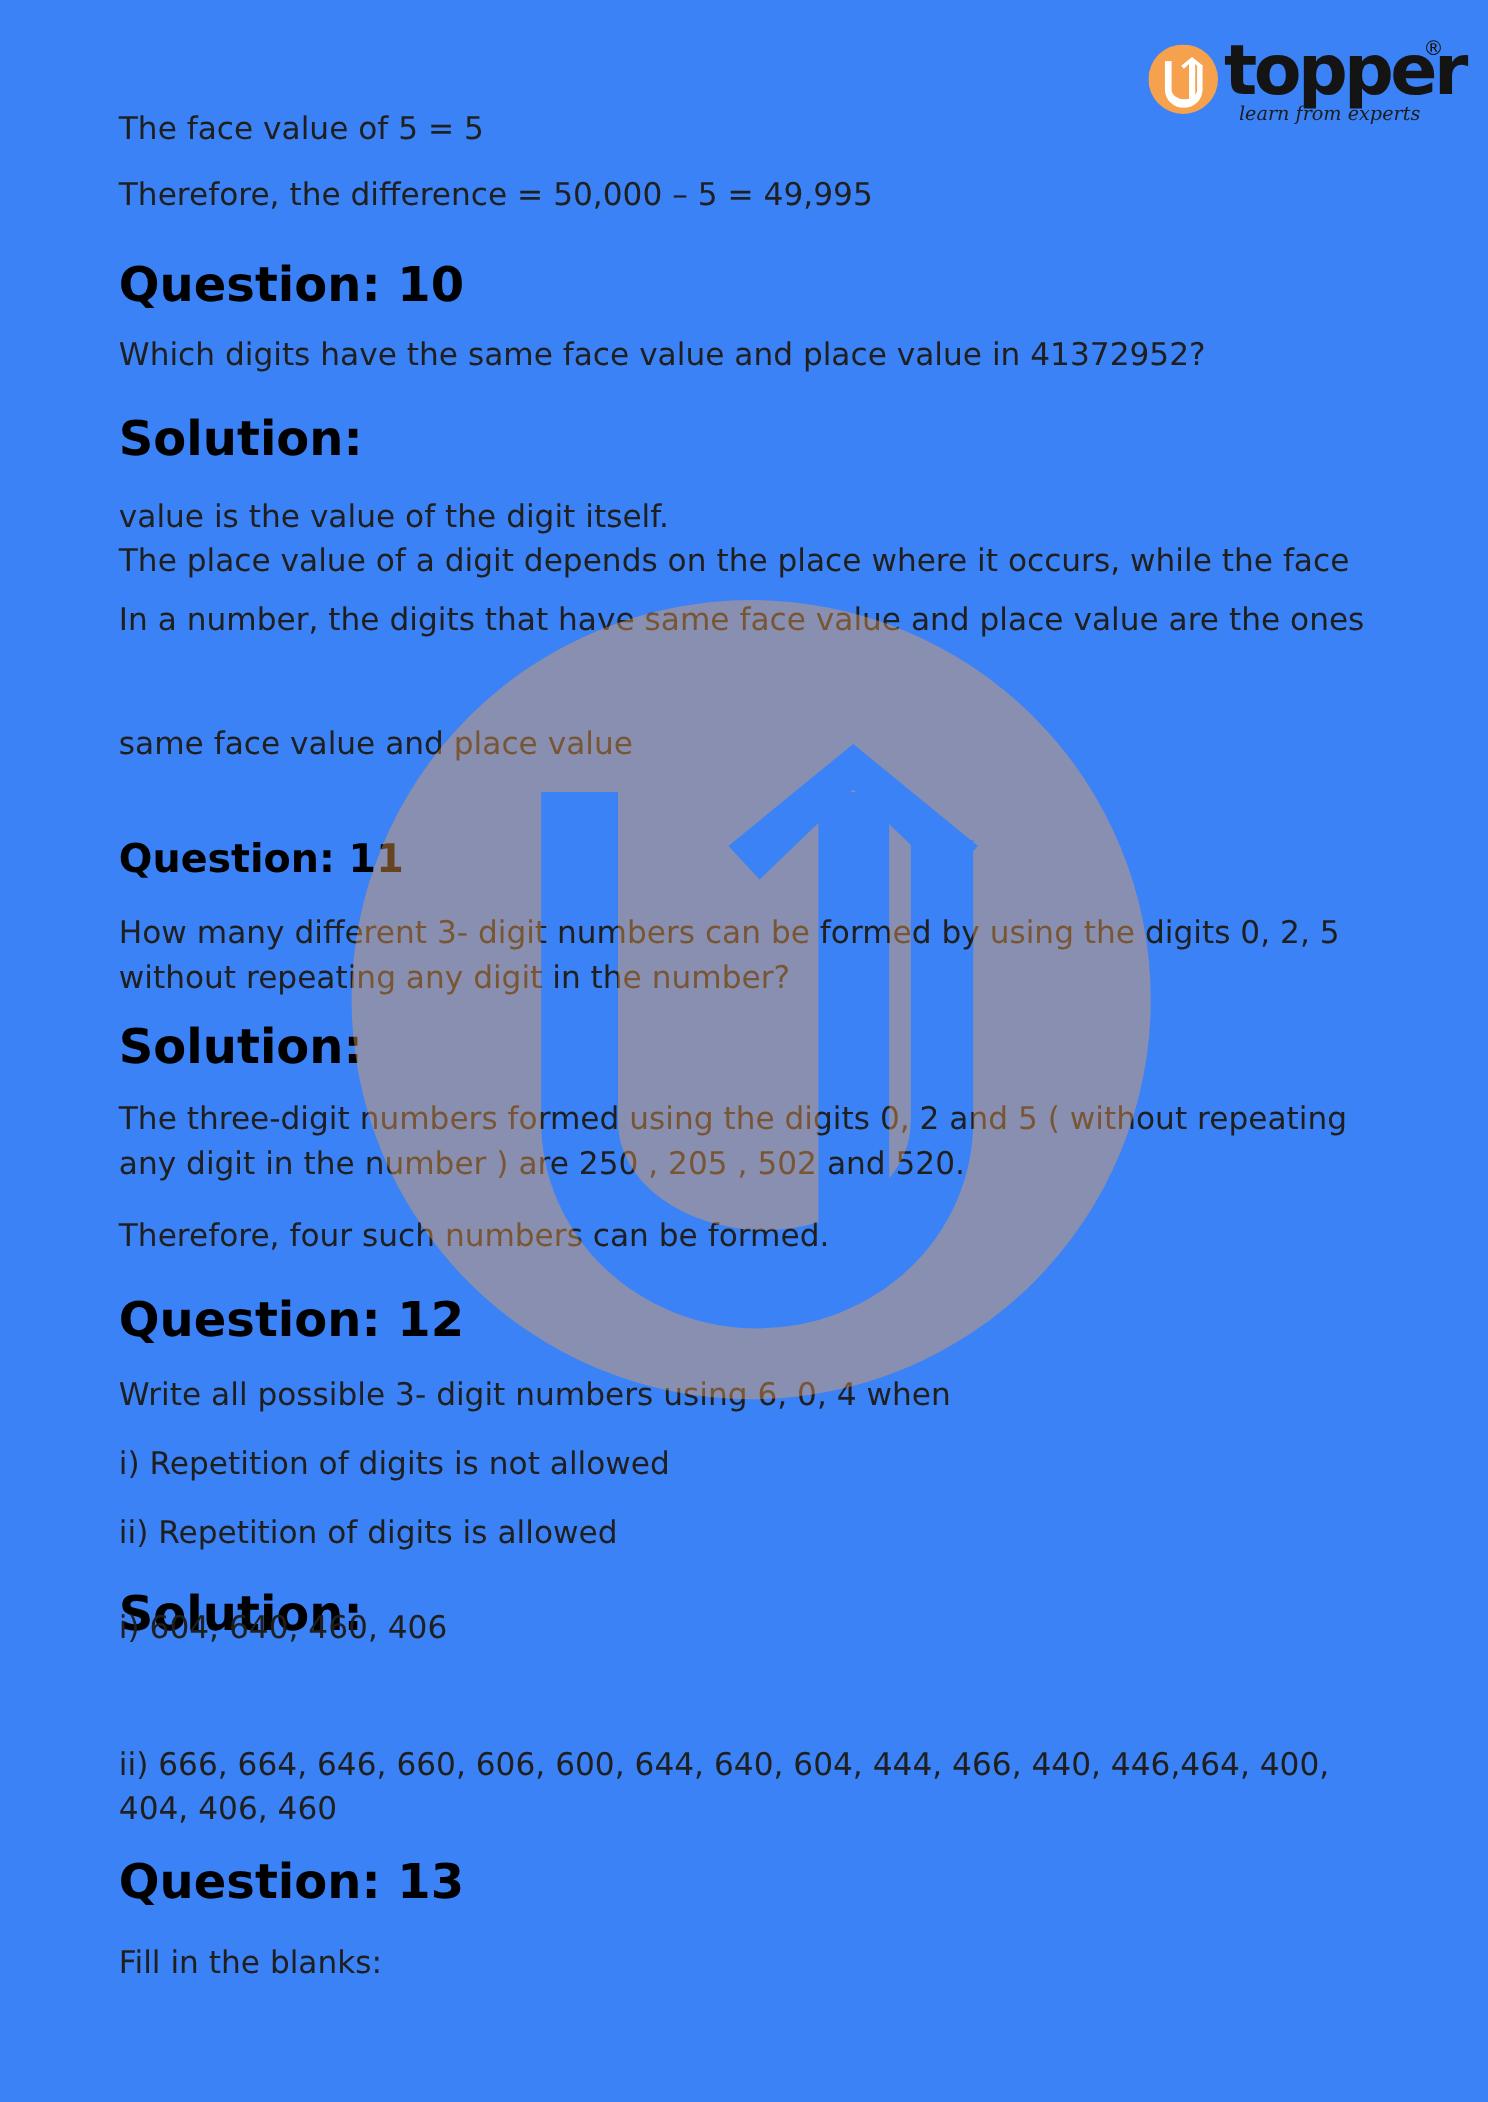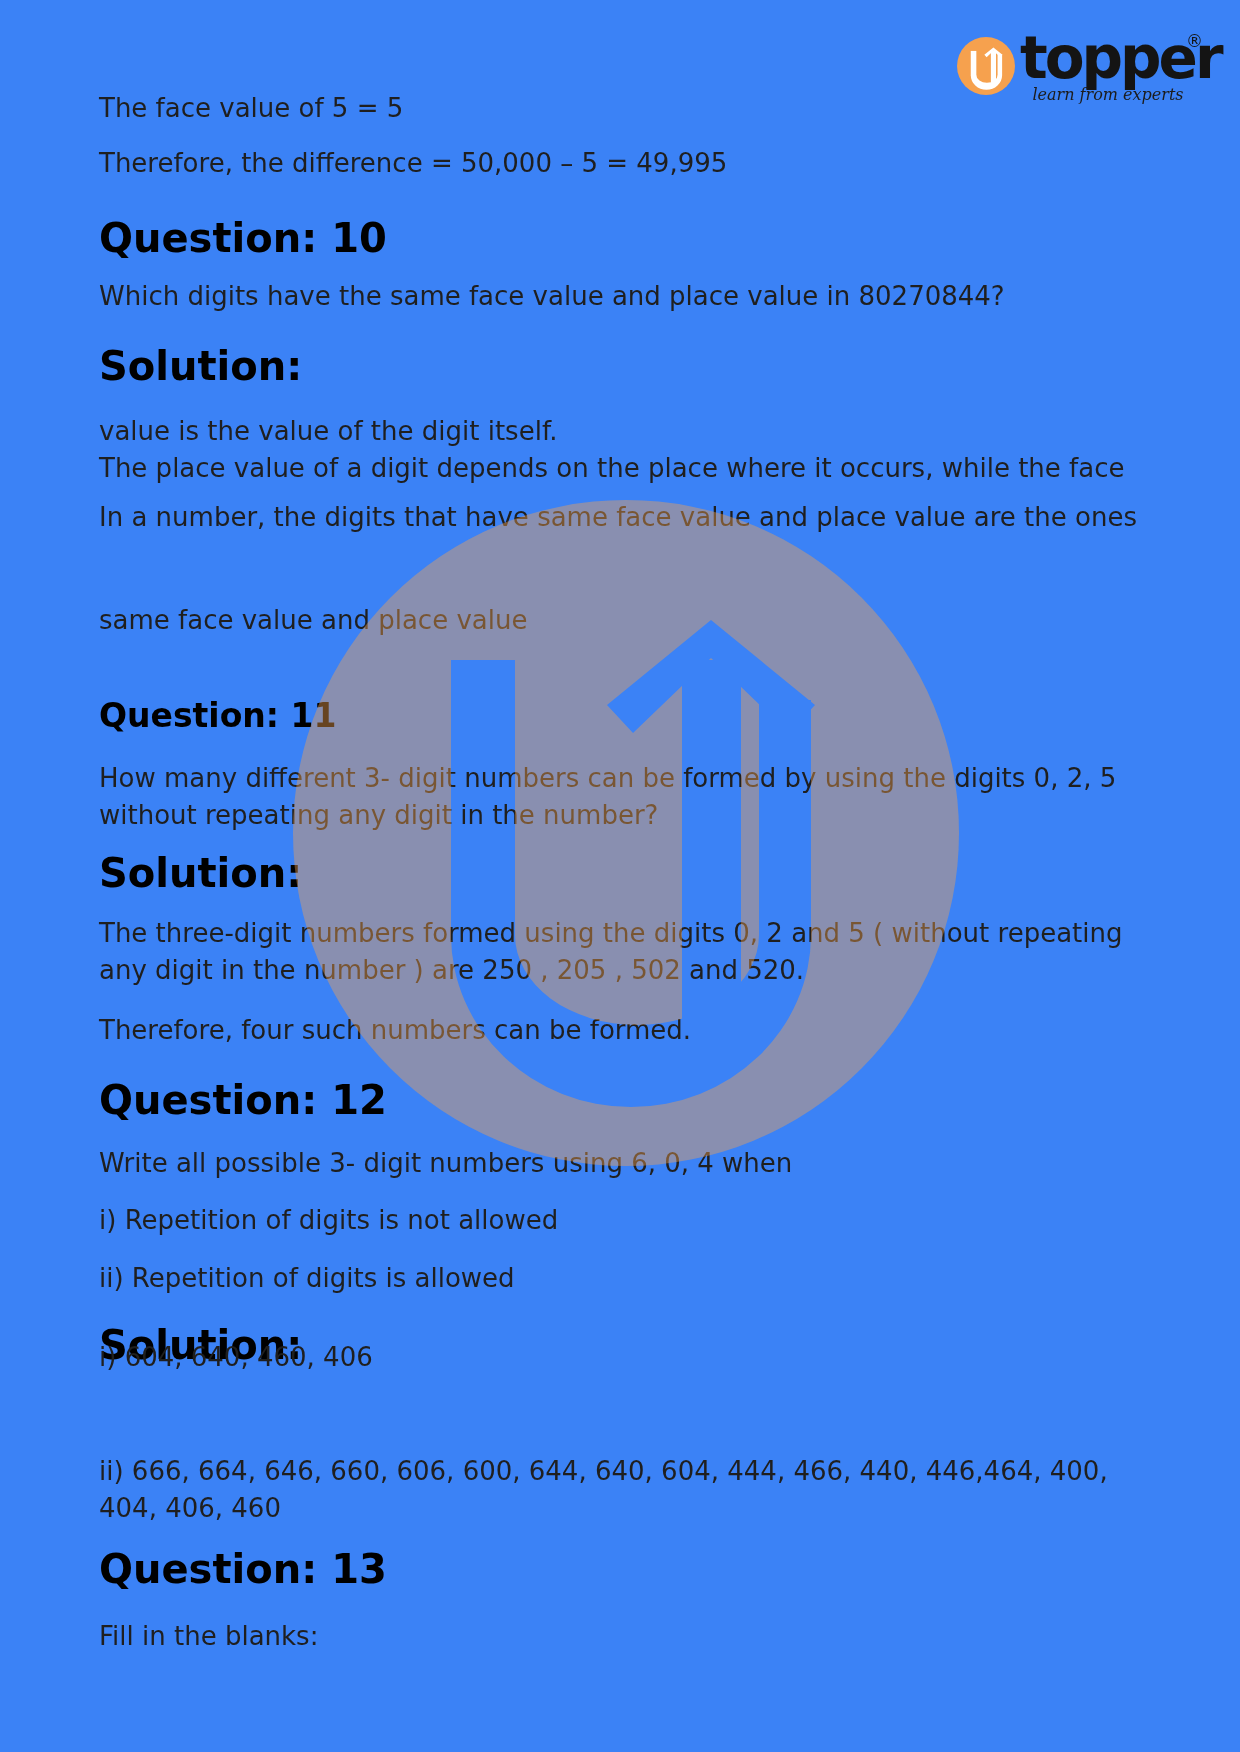--- a/index.html
+++ b/index.html
@@ -68,21 +68,21 @@
 
     <div class="block p" style="top:145px">
       <div class="line">Therefore, the difference = 50,000 – 5 = 49,995</div>
     </div>
 
     <div class="block h" style="top:218px">
       <div class="line">Question: 10</div>
     </div>
 
     <div class="block p" style="top:278px">
-      <div class="line">Which digits have the same face value and place value in 80270844?</div>
+      <div class="line">Which digits have the same face value and place value in 41372952?</div>
     </div>
 
     <div class="block h" style="top:346px">
       <div class="line">Solution:</div>
     </div>
 
     <div class="block p" style="top:413px">
       <div class="line">value is the value of the digit itself.</div>
       <div class="line">The place value of a digit depends on the place where it occurs, while the face</div>
     </div>

